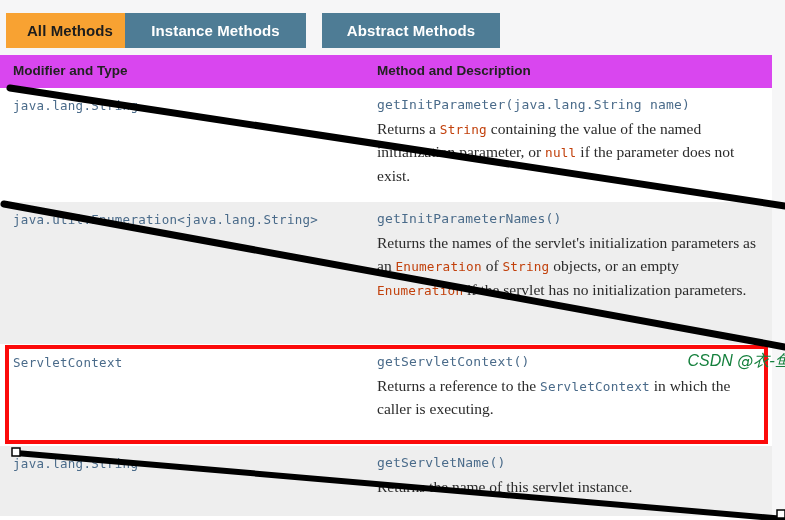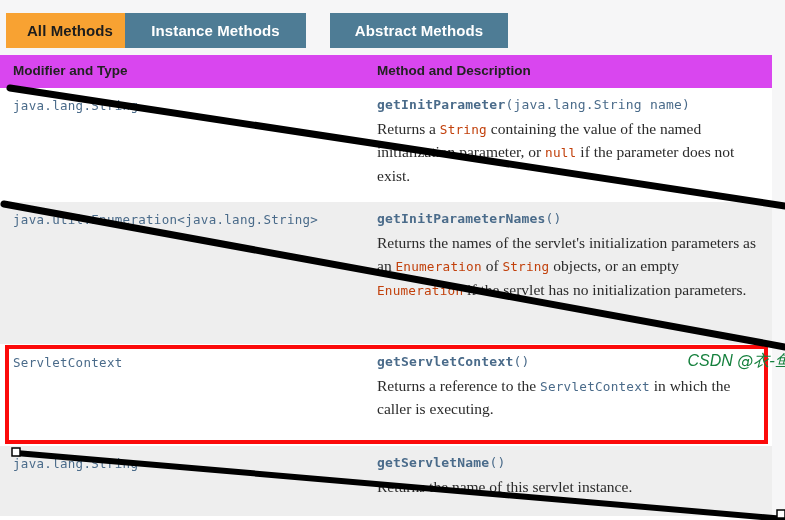--- a/index.html
+++ b/index.html
@@ -49,21 +49,21 @@
   .tab.active {
     background: #f8a232;
     color: #1d1d1d;
   }
   .tab.inactive {
     background: #4e7c95;
     color: #ffffff;
   }
   #tab-all      { left: 6px;   width: 128px; }
   #tab-instance { left: 125px; width: 181px; }
-  #tab-abstract { left: 330px; width: 178px; }
+  #tab-abstract { left: 322px; width: 178px; }
   .thead-row {
     position: absolute;
     left: 0;
     top: 55px;
     width: 772px;
     height: 33px;
     background: #d946ef;
     box-sizing: border-box;
   }
   .th {
@@ -119,21 +119,21 @@
   }
   .msig {
     font-family: "DejaVu Sans Mono", monospace;
     font-size: 13px;
     color: #4a6b8a;
     letter-spacing: 0.2px;
     display: block;
     margin-bottom: 2px;
     white-space: nowrap;
   }
-  .mname { font-weight: bold; }
+  .mname { font-weight: normal; }
   .margs { font-weight: normal; }
   .desc { display: block; }
   .code {
     font-family: "DejaVu Sans Mono", monospace;
     font-size: 12.7px;
     color: #c2410c;
     letter-spacing: 0.2px;
   }
   .code.lnk { color: #4a6b8a; }
 

